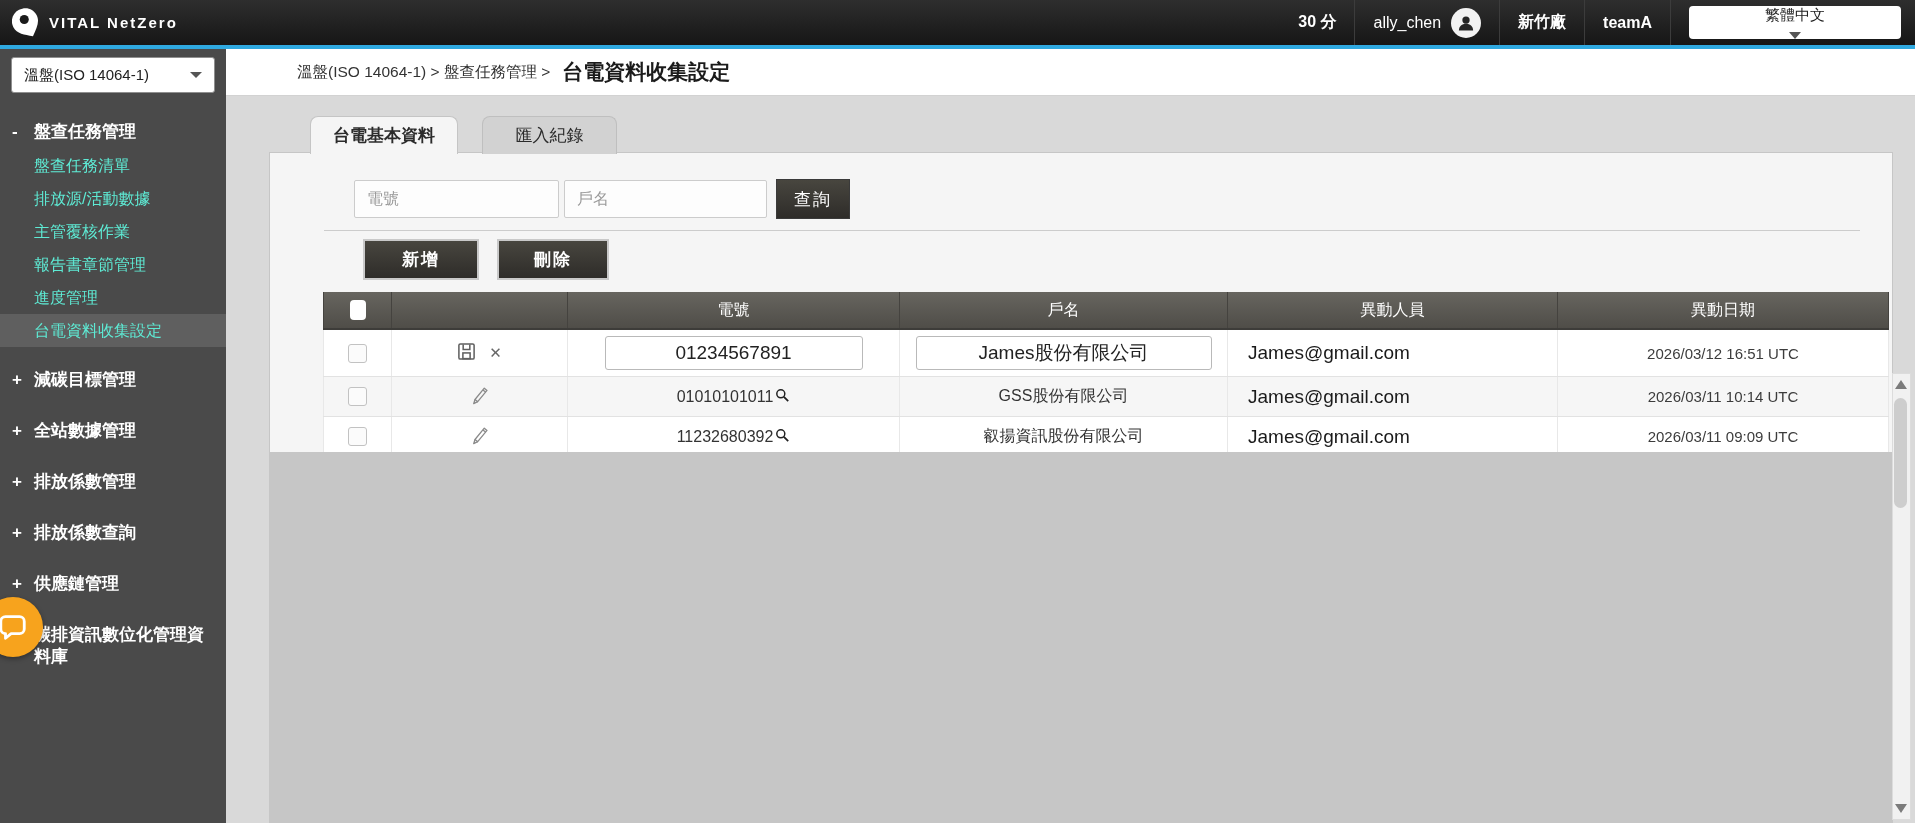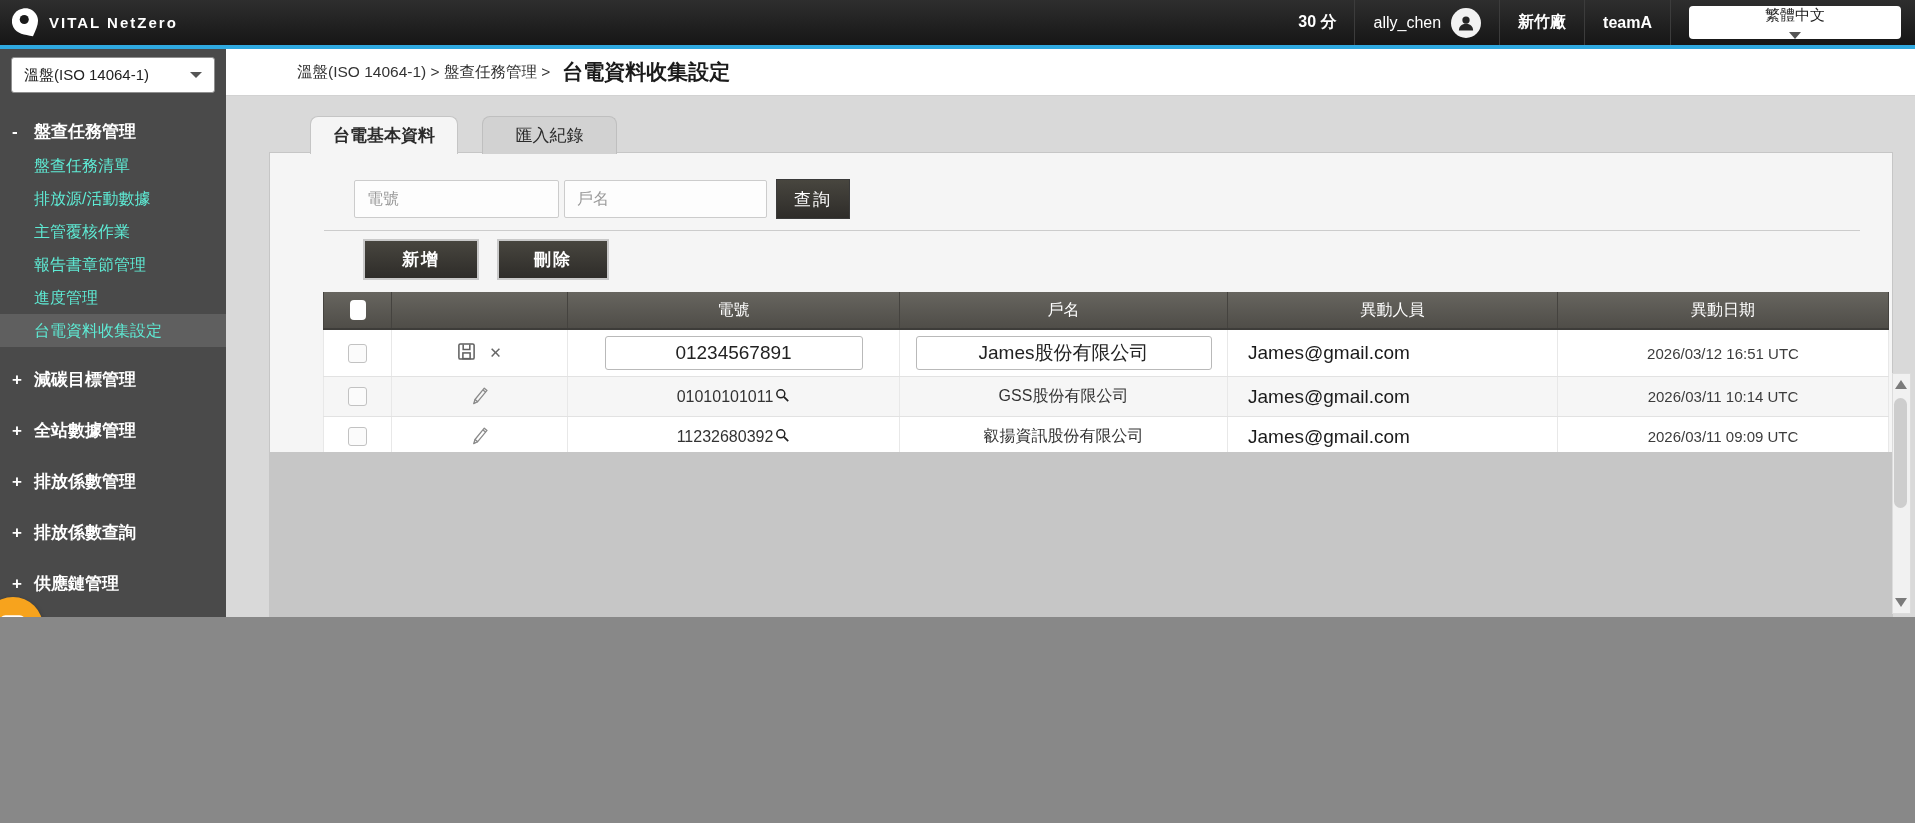--- a/index.html
+++ b/index.html
@@ -1,17 +1,17 @@
 <!DOCTYPE html>
 <html style="--accent-blue: #2fa9e0; --topbar-bg: #1f1f1f; --sidebar-bg: #4a4a4a; --sidebar-active-bg: #5f5f5f; --table-header-bg: #56544e; --button-dark-bg: #35332f; --chat-button-orange: #f7a31d; --content-bg: #d9d9d9; --empty-area-bg: #c6c6c6;"><head>
 <meta charset="utf-8">
 <style>
   html,body{margin:0;padding:0;background:#888;}
   body{font-family:"Liberation Sans","DejaVu Sans",sans-serif;}
-  .page{position:relative;width:1915px;height:617px;overflow:hidden;background:#d9d9d9;}
+  .page{position:relative;width:1915px;height:823px;overflow:hidden;background:#d9d9d9;}
 
   
   .topbar{position:absolute;left:0;top:0;width:1915px;height:45px;
     background:linear-gradient(#2e2e2e,#161616);display:flex;align-items:center;z-index:30;}
   .brand{display:flex;align-items:center;gap:9px;padding-left:12px;}
   .brand-text{color:#fff;font-size:15px;font-weight:600;letter-spacing:2px;}
   .tb-right{margin-left:auto;display:flex;align-items:center;height:100%;}
   .tb-seg{display:flex;align-items:center;height:100%;padding:0 18px;color:#fff;font-size:16px;gap:10px;}
   .tb-sep{width:1px;height:100%;background:#3c3c3c;}
   .bold{font-weight:bold;}

